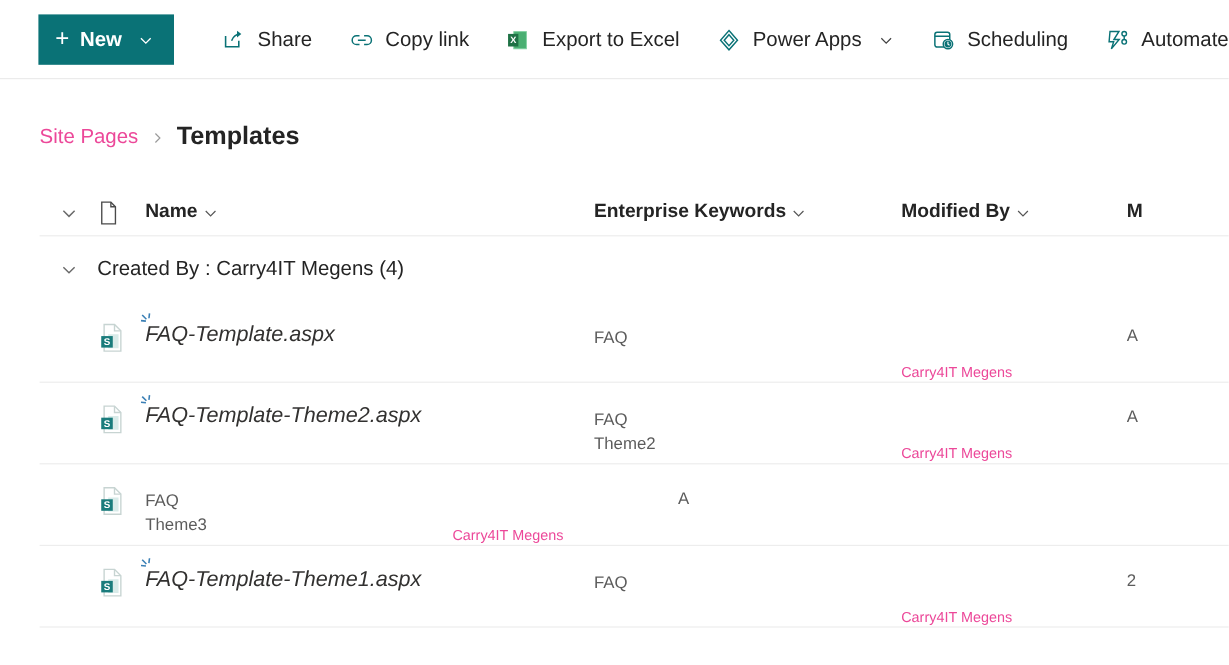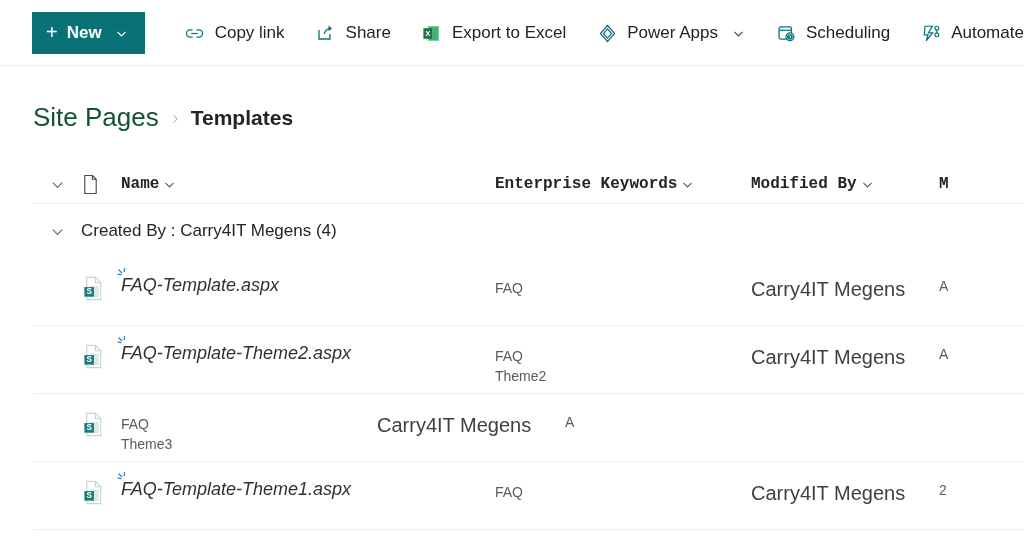--- a/index.html
+++ b/index.html
@@ -93,22 +93,22 @@
 
   
   .breadcrumb {
     display: flex;
     align-items: center;
     padding-left: 33px;
     margin-top: 36px;
     gap: 10px;
   }
   .crumb-root {
-    font-size: 26px;
-    color: #14532d;
+    font-size: 17px;
+    color: #ec4899;
     cursor: pointer;
   }
   .crumb-sep {
     color: #9b9b9b;
     display: flex;
     align-items: center;
     padding-top: 2px;
   }
   .crumb-current {
     font-size: 21px;
@@ -179,21 +179,20 @@
 
   .col-head {
     display: inline-flex;
     align-items: center;
     gap: 4px;
     font-size: 16px;
     font-weight: 600;
     color: #242424;
     cursor: pointer;
     white-space: nowrap;
-    font-family: Liberation Mono, monospace;
   }
   .col-head .chev { color: #575757; }
 
   
   .group-row {
     display: flex;
     align-items: center;
     height: 54px;
   }
   .group-label {
@@ -260,24 +259,25 @@
 
   .cell-keywords {
     flex: 0 0 256px;
     font-size: 14px;
     color: #5c5c5c;
     line-height: 20px;
     padding-top: 4px;
   }
   .cell-modifiedby {
     flex: 0 0 188px;
-    font-size: 20px;
-    color: #404040;
+    font-size: 12px;
+    color: #ec4899;
     padding-top: 4px;
     white-space: nowrap;
+    margin-top: 32px;
   }
   .cell-extra {
     flex: 1 1 auto;
     font-size: 14px;
     color: #5c5c5c;
     padding-top: 4px;
     white-space: nowrap;
     overflow: hidden;
   }
 
@@ -295,38 +295,38 @@
       <svg width="13" height="13" viewBox="0 0 16 16">
           <path d="M3 6l5 5 5-5" fill="none" stroke="#ffffff" stroke-width="1.4"></path>
         </svg>
     </span>
   </button>
 
   <div class="cmd-items">
 
     <div class="cmd-item">
       <span class="cmd-ico">
+        <svg width="20" height="20" viewBox="0 0 20 20">
+          <path d="M3 7v9h11v-5" fill="none" stroke="#0a7276" stroke-width="1.3"></path>
+          <path d="M8 11c1.5-4 4-5.5 7-5.6" fill="none" stroke="#0a7276" stroke-width="1.3"></path>
+          <path d="M12.5 2.6l3.6 2.8-3.6 2.8z" fill="#0a7276"></path>
+        </svg>
+      </span>
+      <span>Share</span>
+    </div>
+
+    <div class="cmd-item">
+      <span class="cmd-ico">
         <svg width="21" height="21" viewBox="0 0 22 22">
           <path d="M9 7.2H6.4a3.8 3.8 0 0 0 0 7.6H9" fill="none" stroke="#0a7276" stroke-width="1.3"></path>
           <path d="M13 7.2h2.6a3.8 3.8 0 0 1 0 7.6H13" fill="none" stroke="#0a7276" stroke-width="1.3"></path>
           <path d="M7.6 11h6.8" fill="none" stroke="#0a7276" stroke-width="1.3"></path>
         </svg>
       </span>
       <span>Copy link</span>
-    </div>
-
-    <div class="cmd-item">
-      <span class="cmd-ico">
-        <svg width="20" height="20" viewBox="0 0 20 20">
-          <path d="M3 7v9h11v-5" fill="none" stroke="#0a7276" stroke-width="1.3"></path>
-          <path d="M8 11c1.5-4 4-5.5 7-5.6" fill="none" stroke="#0a7276" stroke-width="1.3"></path>
-          <path d="M12.5 2.6l3.6 2.8-3.6 2.8z" fill="#0a7276"></path>
-        </svg>
-      </span>
-      <span>Share</span>
     </div>
 
     <div class="cmd-item">
       <span class="cmd-ico">
         <svg width="21" height="21" viewBox="0 0 22 22">
           <rect x="7.5" y="3.5" width="11" height="15" fill="#4aaf72"></rect>
           <rect x="7.5" y="3.5" width="11" height="15" fill="none" stroke="#7fd0a0" stroke-width="0.8"></rect>
           <rect x="2.5" y="5.5" width="9" height="11" fill="#1e7145"></rect>
           <text x="7" y="13.6" font-family="'Liberation Sans', sans-serif" font-size="8" font-weight="bold" fill="#ffffff" text-anchor="middle">X</text>
         </svg>

